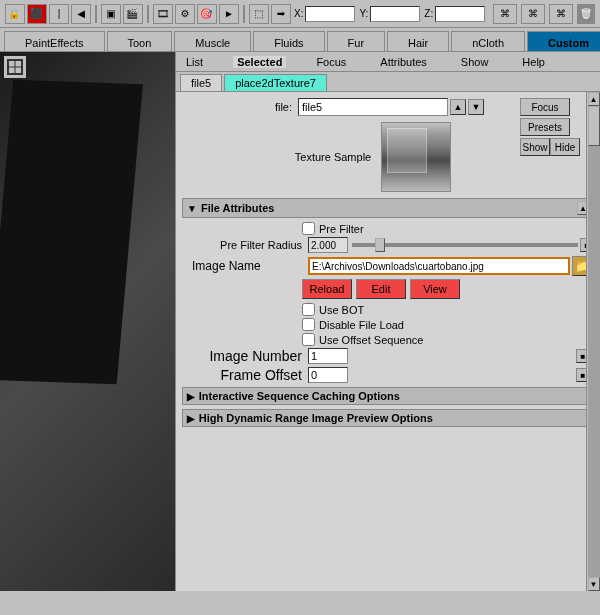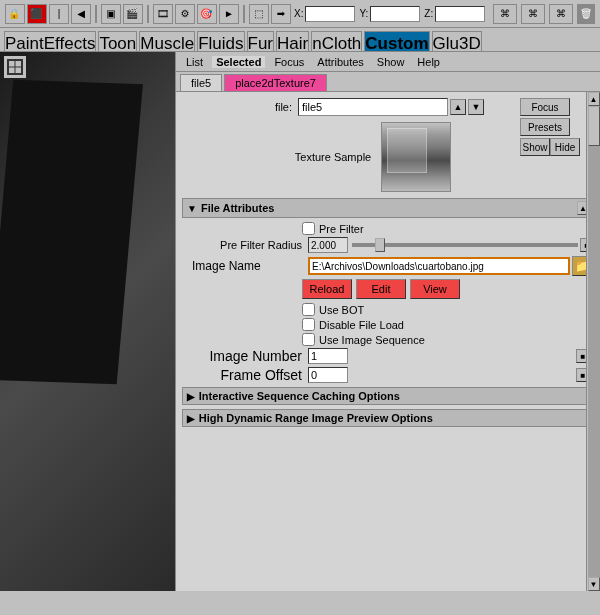--- a/index.html
+++ b/index.html
@@ -60,29 +60,29 @@
     
     .menu-tabs {
       background: #c0c0c0;
       border-bottom: 1px solid #888;
       display: flex;
       align-items: flex-end;
       padding: 0 4px;
       height: 24px;
     }
     .menu-tab {
-      padding: 2px 0;
+      padding: 2px 20px;
       background: #c0c0c0;
       border: 1px solid #888;
       border-bottom: none;
-      font-size: 17px;
+      font-size: 11px;
       cursor: pointer;
       height: 20px;
       display: flex;
-      align-items: flex-start;
+      align-items: flex-end;
       margin-right: 2px;
     }
     .menu-tab.active {
       background: #0369a1;
       font-weight: bold;
     }
 
     
     .main-layout {
       display: flex;
@@ -135,42 +135,42 @@
     }
 
     
     .panel-menubar {
       background: #c0c0c0;
       border-bottom: 1px solid #888;
       display: flex;
       align-items: center;
       padding: 2px 6px;
       height: 20px;
-      gap: 5px;
+      gap: 26px;
     }
     .panel-menu-item {
       font-size: 11px;
       cursor: pointer;
       padding: 0 4px;
     }
     .panel-menu-item.active {
       background: #d4d4d4;
       font-weight: bold;
     }
 
     
     .panel-tabs {
       background: #c0c0c0;
       display: flex;
       padding: 2px 4px 0 4px;
       border-bottom: 1px solid #888;
     }
     .panel-tab {
       padding: 2px 10px;
-      background: #ec4899;
+      background: #5eead4;
       border: 1px solid #888;
       border-bottom: none;
       font-size: 11px;
       cursor: pointer;
       margin-right: 2px;
     }
     .panel-tab.active {
       background: #d4d4d4;
       position: relative;
       z-index: 1;
@@ -652,21 +652,21 @@
         <label>Use BOT</label>
       </div>
 
       <div class="checkbox-row">
         <input type="checkbox" style="">
         <label>Disable File Load</label>
       </div>
 
       <div class="checkbox-row">
         <input type="checkbox" style="">
-        <label>Use Image Sequence</label>
+        <label>Use Offset Sequence</label>
       </div>
 
       <div class="img-num-row">
         <span class="form-label">Image Number</span>
         <input type="text" class="img-num-input" value="1" style="">
         <div class="square-btn" style="margin-left:auto;margin-right:4px;">■</div>
       </div>
 
       <div class="img-num-row">
         <span class="form-label">Frame Offset</span>

